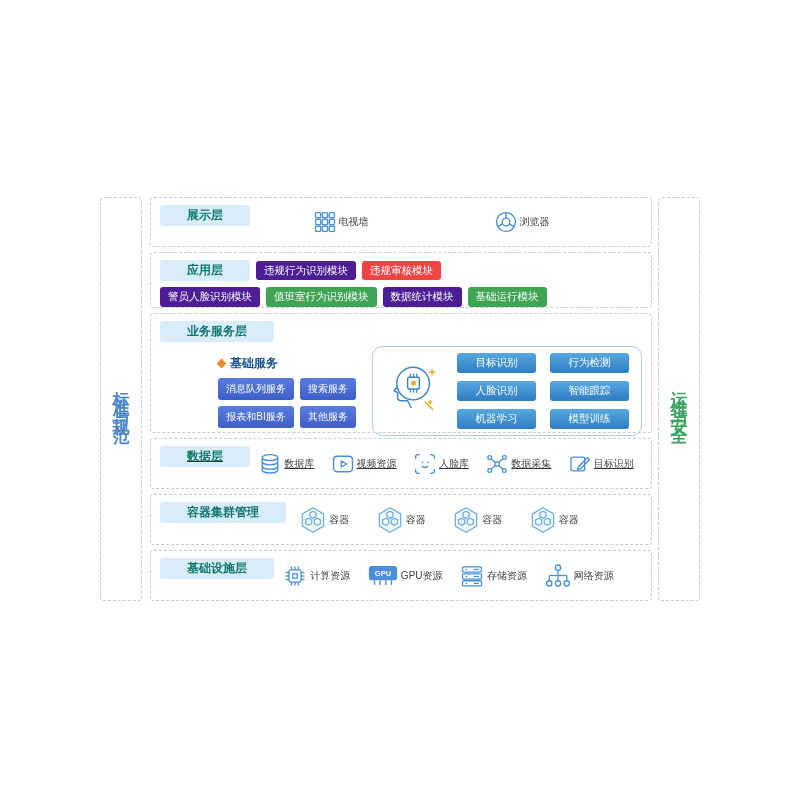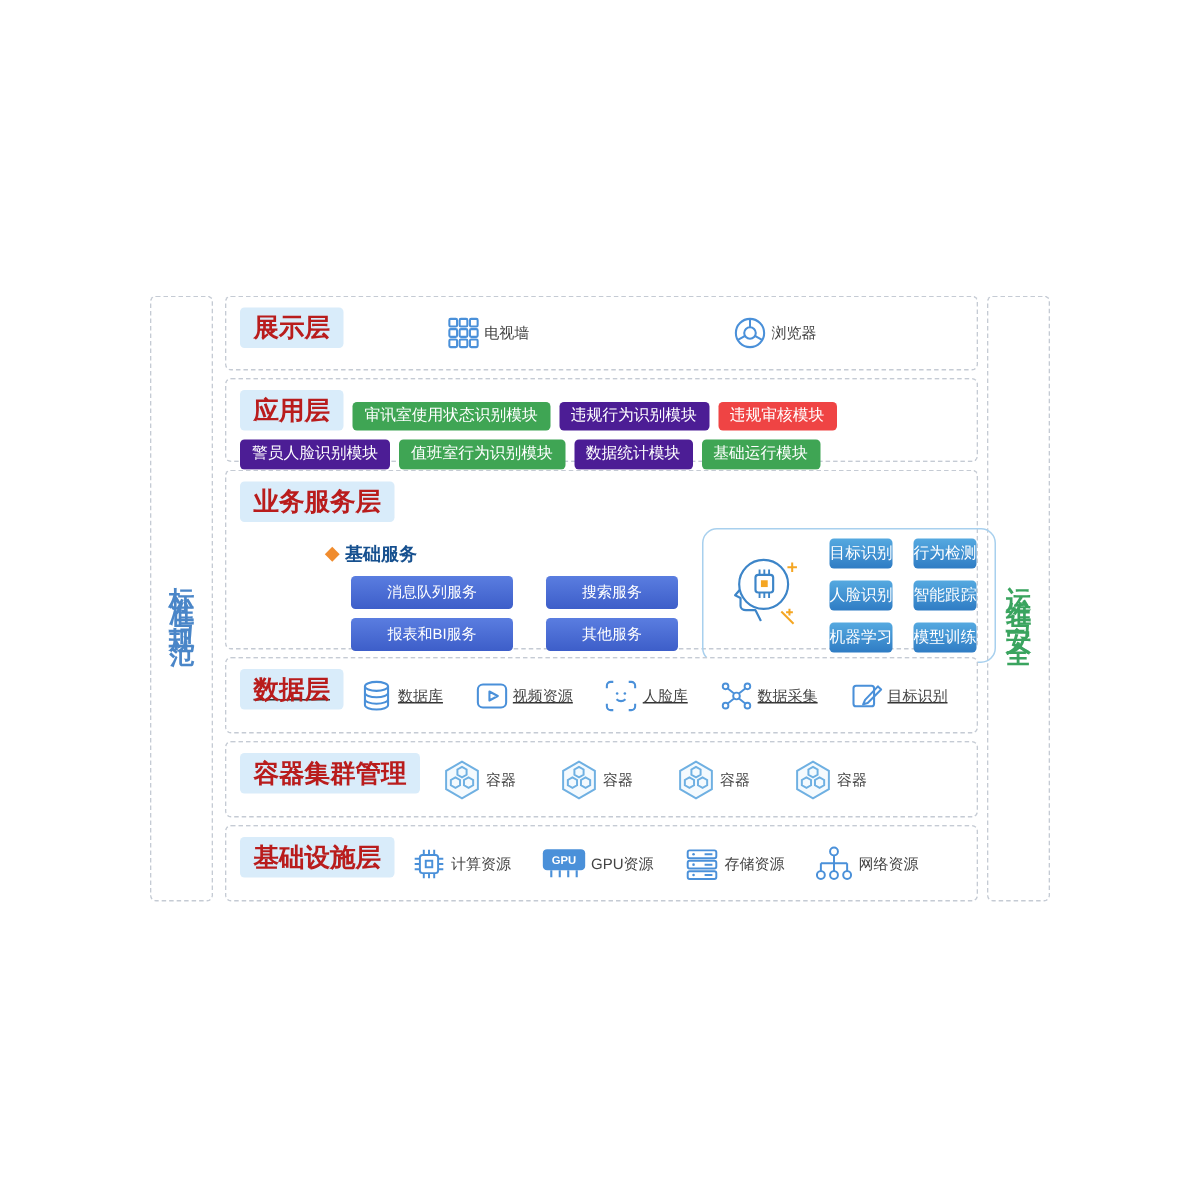--- a/index.html
+++ b/index.html
@@ -10,49 +10,49 @@
           border-radius:4px;display:flex;align-items:center;justify-content:center;box-sizing:border-box;}
   .pillar-left{left:100px;}
   .pillar-right{left:658px;}
   .pillar .vtext{writing-mode:vertical-rl;font-weight:bold;font-size:17px;letter-spacing:9px;}
   .pillar-left .vtext{color:#4a86c8;}
   .pillar-right .vtext{color:#3aa45f;}
   
   .main{position:absolute;left:150px;top:197px;width:502px;display:flex;flex-direction:column;gap:5px;}
   .layer{border:1px dashed #c5cbd4;border-radius:4px;background:#fff;box-sizing:border-box;
          padding:7px 9px;}
-  .ltitle{display:inline-block;background:#d9ecfa;color:#b91c1c;font-weight:bold;font-size:17px;
-          padding:3px 9px;border-radius:3px;white-space:nowrap;line-height:1.25;}
+  .ltitle{display:inline-block;background:#d9ecfa;color:#0f766e;font-weight:bold;font-size:12px;
+          padding:3px 27px;border-radius:3px;white-space:nowrap;line-height:1.25;}
   .lrow{display:flex;height:100%;box-sizing:border-box;}
   .lrow .ltitle{align-self:flex-start;}
   .spread{flex:1;display:flex;justify-content:space-around;align-items:center;}
   .ig{display:flex;flex-direction:row;align-items:center;gap:2px;font-size:10px;color:#444;}
   .ig svg{display:block;}
   
   .layer-presentation{height:50px;}
   .layer-application{height:56px;}
   .layer-business{height:120px;}
   .layer-data{height:51px;text-decoration:underline;}
   .layer-container{height:51px;}
   .layer-infra{height:51px;}
   
-  .mod-row{display:flex;gap:6px;align-items:flex-end;margin-bottom:6px;}
+  .mod-row{display:flex;gap:6px;align-items:center;margin-bottom:6px;}
   .mod-row:last-child{margin-bottom:12px;}
   .chip{color:#fff;font-size:10.5px;padding:3px 8px;border-radius:3px;white-space:nowrap;line-height:1.3;}
   .c-green{background:#3fa554;}
   .c-orange{background:#4c1d95;}
   .c-yellow{background:#ef4444;}
   
   .biz-content{display:flex;margin-top:4px;padding-left:58px;gap:16px;align-items:center;}
   .basic-col{display:flex;flex-direction:column;gap:6px;}
   .basic-title{font-size:12px;font-weight:bold;color:#16508f;display:flex;align-items:center;gap:5px;}
   .basic-bullet{width:7px;height:7px;background:#f08c2e;transform:rotate(45deg);display:inline-block;}
   .basic-grid{display:grid;grid-template-columns:auto auto;gap:6px;}
   .svc-chip{background:linear-gradient(180deg,#5a7de0,#3d5ec9);color:#fff;font-size:10px;
-            padding:4px 24px;border-radius:3px;text-align:center;white-space:nowrap;margin-left:16px;}
+            padding:4px 8px;border-radius:3px;text-align:center;white-space:nowrap;}
   .ai-box{flex:1;border:1px solid #a8d0ee;border-radius:10px;padding:6px 12px;display:flex;
           align-items:center;gap:14px;min-height:78px;box-sizing:border-box;}
   .ai-grid{flex:1;display:grid;grid-template-columns:1fr 1fr;gap:8px 14px;}
   .ai-chip{background:linear-gradient(180deg,#55a9e0,#2f7cc4);color:#fff;font-size:10.5px;
            padding:3px 0;border-radius:3px;text-align:center;white-space:nowrap;font-family:Liberation Serif, serif;}
 </style>
 </head>
 <body>
 
 <div class="stage">
@@ -99,21 +99,20 @@
             </span>
             <span>浏览器</span>
           </div>
         </div>
       </div>
     </div>
 
     <div class="layer layer-application">
       <div class="mod-row">
         <span class="ltitle">应用层</span>
-        <span class="chip c-green">审讯室使用状态识别模块</span>
         <span class="chip c-orange">违规行为识别模块</span>
         <span class="chip c-yellow">违规审核模块</span>
       </div>
       <div class="mod-row">
         <span class="chip c-orange">警员人脸识别模块</span>
         <span class="chip c-green">值班室行为识别模块</span>
         <span class="chip c-orange">数据统计模块</span>
         <span class="chip c-green">基础运行模块</span>
       </div>
     </div>

